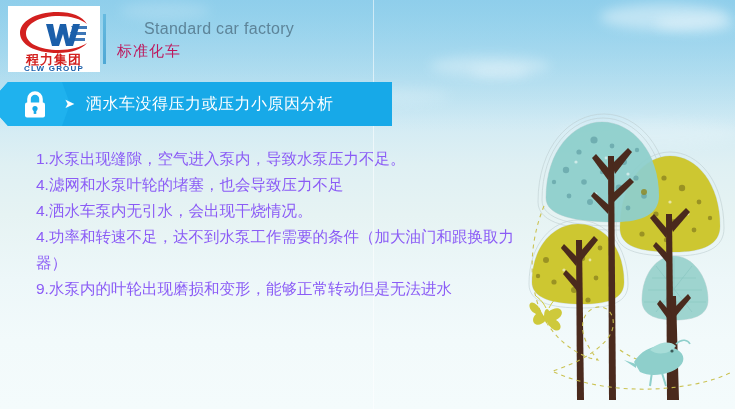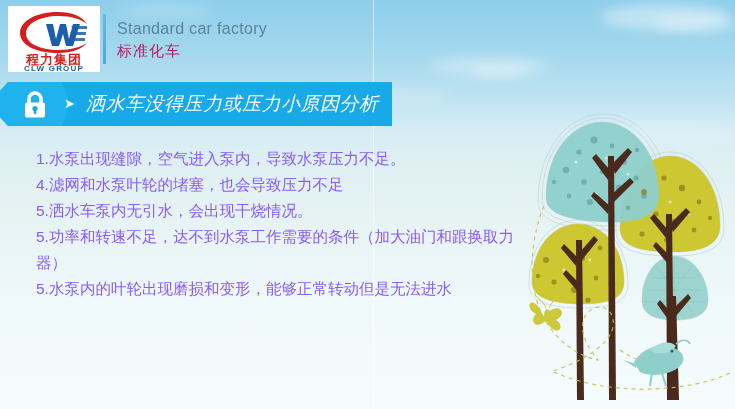--- a/index.html
+++ b/index.html
@@ -98,20 +98,21 @@
   .header-titles {
     position: absolute;
     left: 117px; top: 18px;
   }
   .header-en {
     font-size: 16px;
     color: #5d8499;
     letter-spacing: .3px;
     line-height: 22px;
     white-space: nowrap;
+    margin-left: 27px;
   }
   .header-cn {
     font-size: 15px;
     color: #be185d;
     line-height: 22px;
     letter-spacing: 1px;
     white-space: nowrap;
   }
 
   
@@ -133,26 +134,25 @@
   .title-arrow {
     position: absolute;
     left: 64px; top: 12px;
     font-size: 13px;
     color: #ffffff;
     line-height: 20px;
   }
   .title-text {
     position: absolute;
     left: 86px; top: 8px;
-    font-size: 19px;
+    font-size: 16px;
     color: #ffffff;
     letter-spacing: .5px;
     line-height: 28px;
     white-space: nowrap;
-    font-style: italic;
   }
 
   
   .body-text {
     position: absolute;
     left: 36px; top: 146px;
     width: 505px;
   }
   .body-line {
     font-size: 15.5px;
@@ -232,23 +232,23 @@
       <rect x="13.7" y="18.5" width="2.6" height="5.4" fill="#17a9e8"></rect>
     </svg>
 
     <div class="title-arrow">➤</div>
     <div class="title-text">洒水车没得压力或压力小原因分析</div>
   </div>
 
   <div class="body-text">
     <div class="body-line">1.水泵出现缝隙，空气进入泵内，导致水泵压力不足。</div>
     <div class="body-line">4.滤网和水泵叶轮的堵塞，也会导致压力不足</div>
-    <div class="body-line">5.洒水车泵内无引水，会出现干烧情况。</div>
-    <div class="body-line wrap">5.功率和转速不足，达不到水泵工作需要的条件（加大油门和跟换取力器）</div>
-    <div class="body-line">5.水泵内的叶轮出现磨损和变形，能够正常转动但是无法进水</div>
+    <div class="body-line">4.洒水车泵内无引水，会出现干烧情况。</div>
+    <div class="body-line wrap">4.功率和转速不足，达不到水泵工作需要的条件（加大油门和跟换取力器）</div>
+    <div class="body-line">9.水泵内的叶轮出现磨损和变形，能够正常转动但是无法进水</div>
   </div>
 
   <div class="illustration">
     <svg width="211" height="299" viewBox="0 0 211 299" xmlns="http://www.w3.org/2000/svg">
 
       <g fill="none" stroke="#b9c8cc" stroke-width="0.7" opacity=".75">
         <path d="M22 88 C22 40 50 12 78 12 C108 12 135 42 135 86 C135 104 118 112 92 112 C52 112 22 106 22 88 Z"></path>
         <path d="M18 90 C18 38 48 8 79 8 C111 8 140 40 140 88 C140 108 120 116 92 116 C50 116 18 110 18 90 Z"></path>
         <path d="M14 92 C14 36 46 4 80 4 C114 4 145 38 145 90 C145 112 122 120 92 120 C48 120 14 114 14 92 Z"></path>
         <path d="M96 118 C96 72 121 46 146 46 C173 46 196 74 196 116 C196 134 180 142 150 142 C114 142 96 136 96 118 Z"></path>

